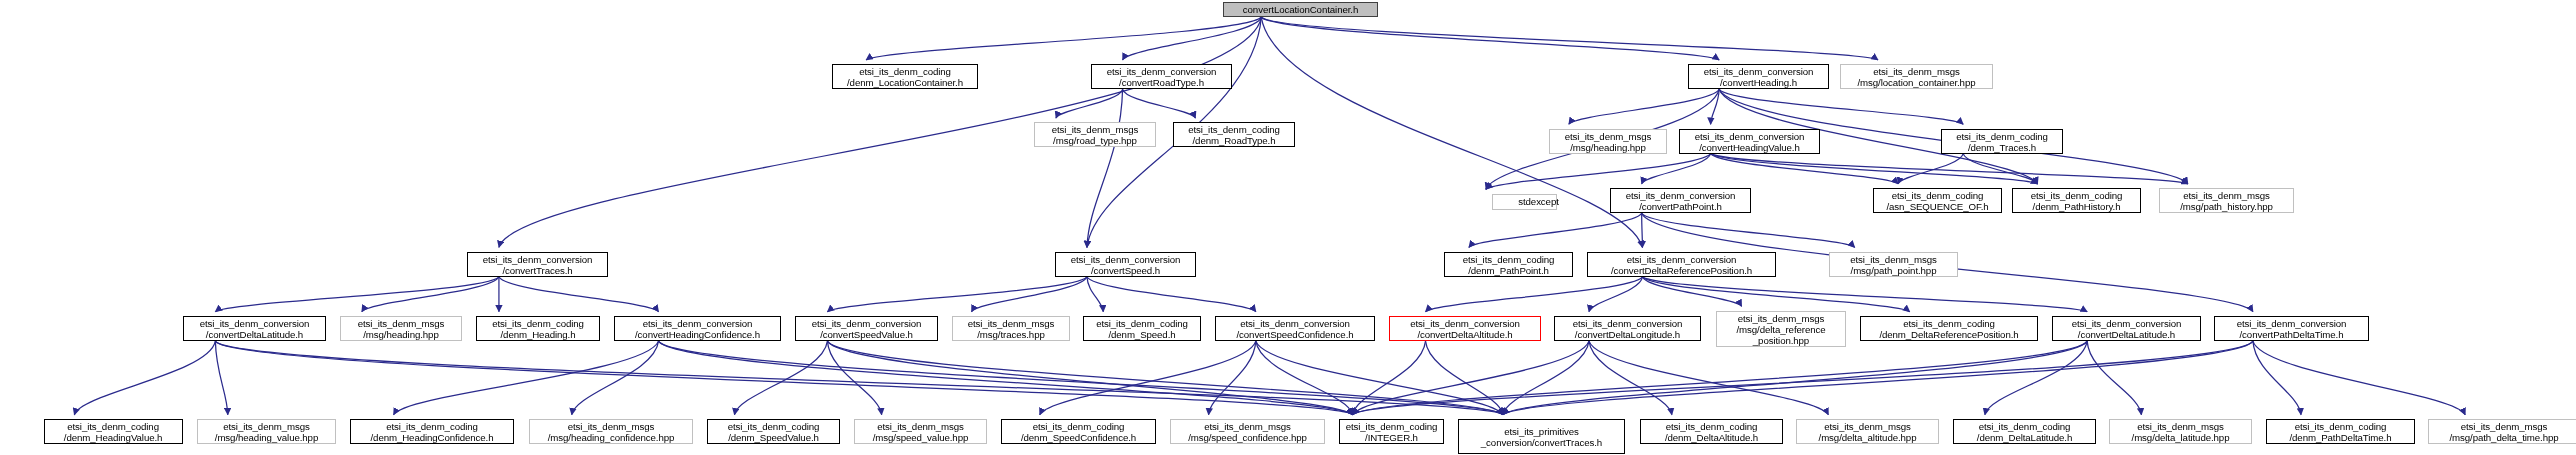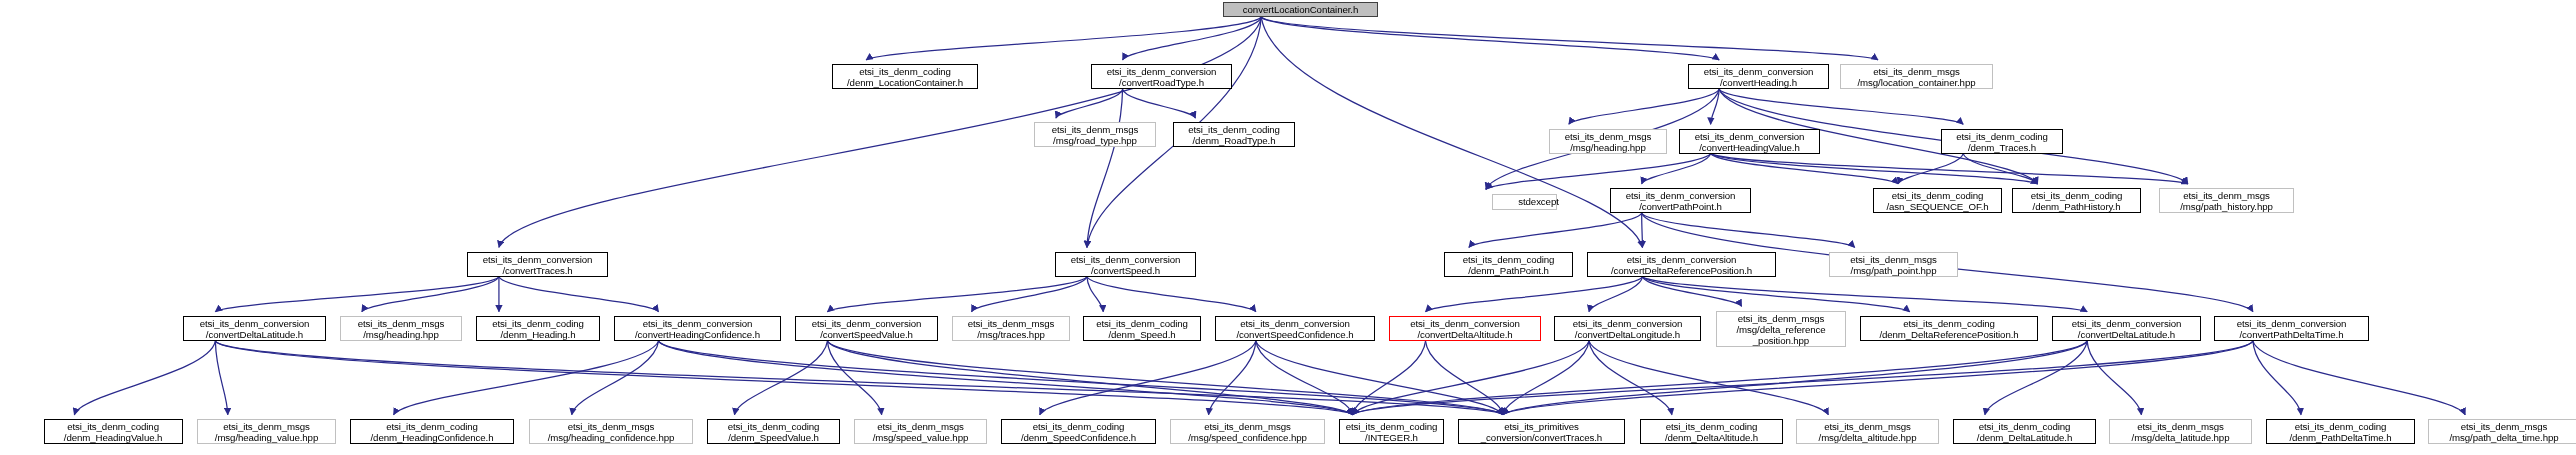--- a/index.html
+++ b/index.html
@@ -278,21 +278,21 @@
         <span class="l2">/denm_SpeedConfidence.h</span>
       </div>
       <div class="node " style="left: 1131px; top: 419px; width: 155px; height: 25px;">
         <span class="l1">etsi_its_denm_msgs</span>
         <span class="l2">/msg/speed_confidence.hpp</span>
       </div>
       <div class="node solid" style="left: 1300px; top: 419px; width: 105px; height: 25px;">
         <span class="l1">etsi_its_denm_coding</span>
         <span class="l2">/INTEGER.h</span>
       </div>
-      <div class="node solid" style="left: 1419px; top: 419px; width: 167px; height: 25px;">
+      <div class="node solid" style="left: 1419px; top: 419px; width: 167px; height: 35px;">
         <span class="l1">etsi_its_primitives</span>
         <span class="l2">_conversion/convertTraces.h</span>
       </div>
       <div class="node solid" style="left: 1601px; top: 419px; width: 143px; height: 25px;">
         <span class="l1">etsi_its_denm_coding</span>
         <span class="l2">/denm_DeltaAltitude.h</span>
       </div>
       <div class="node " style="left: 1757px; top: 419px; width: 143px; height: 25px;">
         <span class="l1">etsi_its_denm_msgs</span>
         <span class="l2">/msg/delta_altitude.hpp</span>

